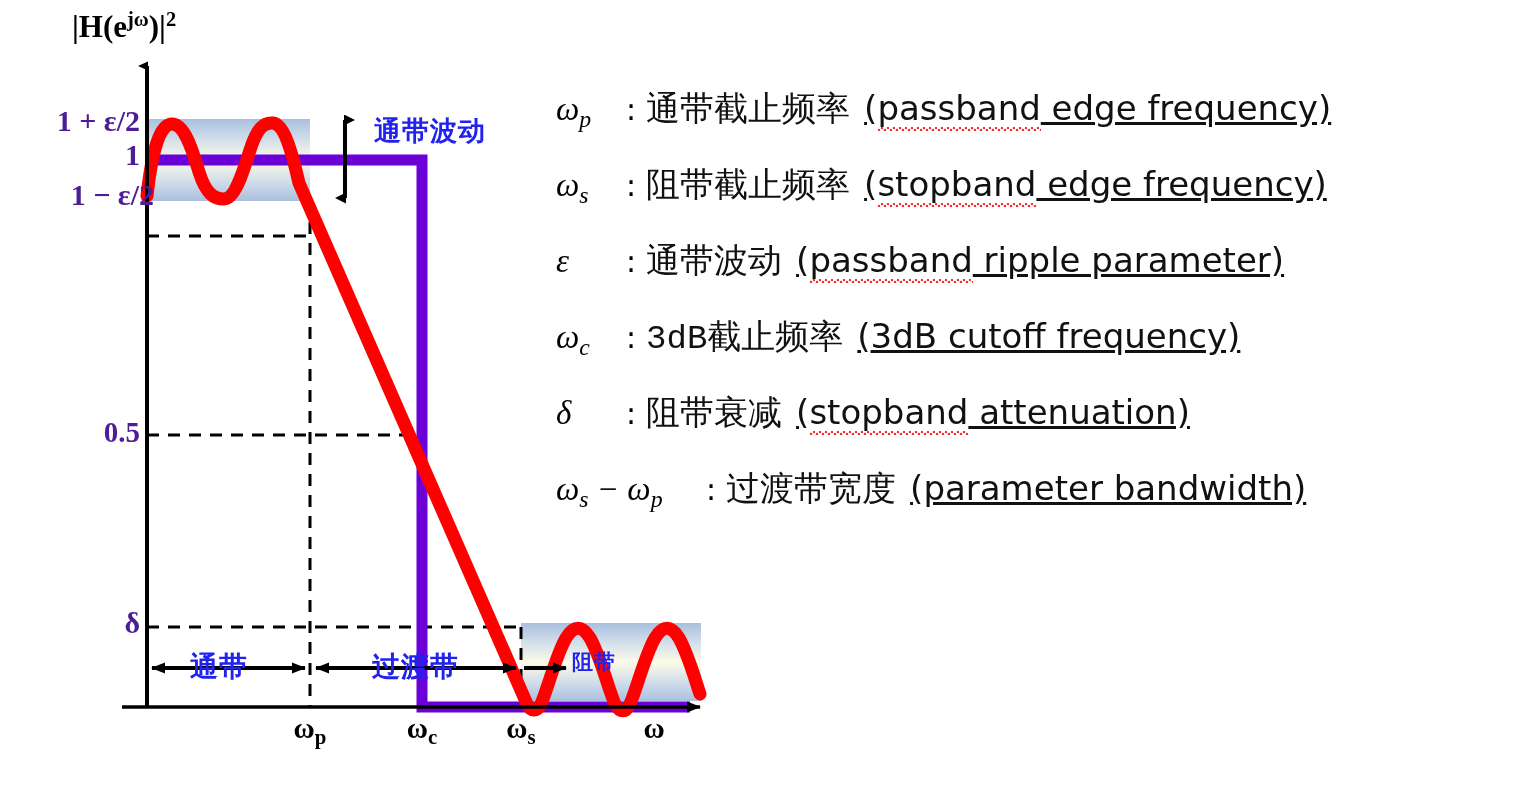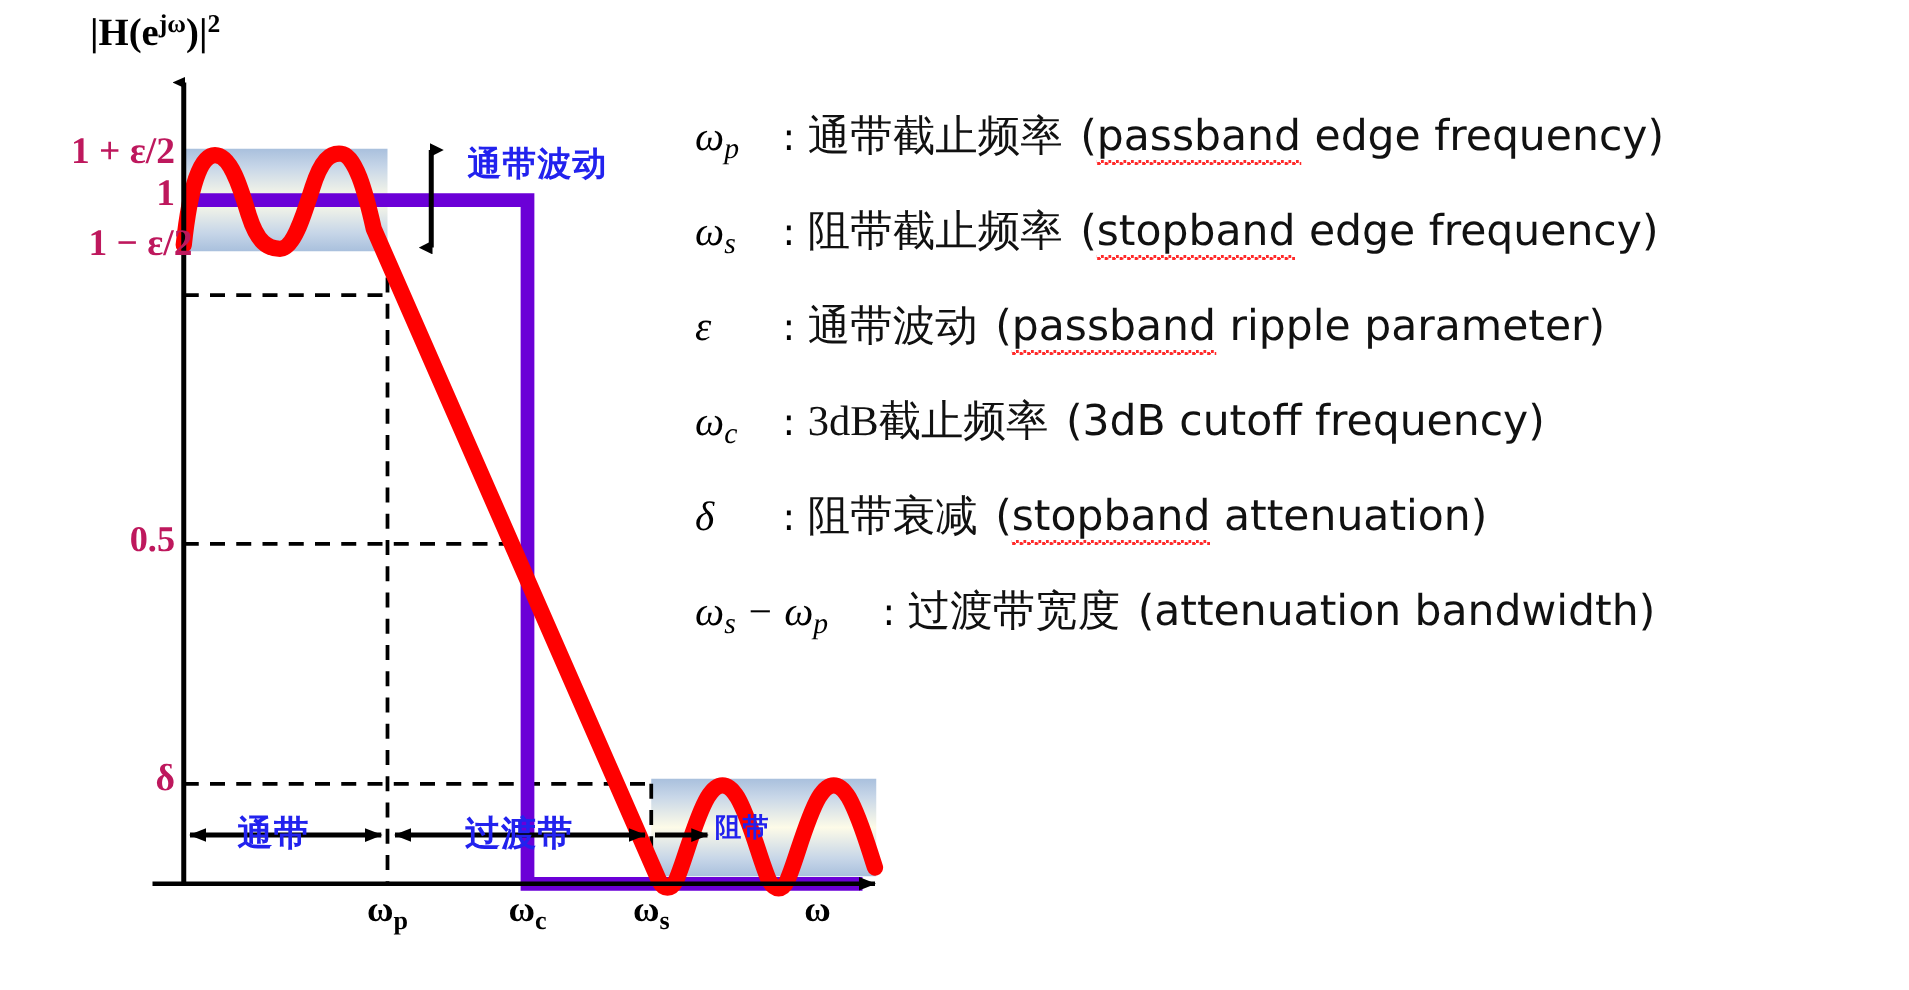--- a/index.html
+++ b/index.html
@@ -8,21 +8,21 @@
        font-family:"Liberation Sans","DejaVu Sans",sans-serif;}
   #root{position:relative;width:1527px;height:792px;}
 
   
   #plot{position:absolute;left:0;top:0;width:760px;height:659px;}
   #plotsvg{position:absolute;left:0;top:0;}
 
   
   .ylab{position:absolute;text-align:right;
         font-family:"Liberation Serif","DejaVu Serif",serif;
-        font-weight:bold;color:#be185d;white-space:nowrap;}
+        font-weight:bold;color:#4c1d95;white-space:nowrap;}
   .ytitle{position:absolute;
         font-family:"Liberation Serif","DejaVu Serif",serif;
         font-weight:bold;color:#000;white-space:nowrap;}
   .xlab{position:absolute;text-align:center;
         font-family:"Liberation Serif","DejaVu Serif",serif;
         font-weight:bold;color:#000;white-space:nowrap;}
   .sub{font-size:0.72em;vertical-align:-0.28em;}
   .sup{font-size:0.66em;vertical-align:0.52em;}
 
   
@@ -34,24 +34,24 @@
   #legend{position:absolute;left:556px;top:86px;width:965px;}
   .lrow{display:flex;align-items:baseline;height:76px;white-space:nowrap;}
   .sym{font-family:"Liberation Serif","DejaVu Serif",serif;
        font-style:italic;font-size:33px;color:#000;
        display:inline-block;}
   .symw{width:70px;}
   .symwide{width:150px;}
   .colon{font-size:30px;color:#000;margin-right:10px;
          font-family:"DejaVu Sans",sans-serif;}
   .cn{font-size:34px;color:#111;
-      font-family:Liberation Serif, serif;
+      font-family:Liberation Mono, monospace;
       letter-spacing:0px;}
   .en{font-size:34px;color:#111;margin-left:14px;
-      font-family:"DejaVu Sans","Liberation Sans",sans-serif;}
+      font-family:"DejaVu Sans","Liberation Sans",sans-serif;text-decoration:underline;}
   
   .sp{position:relative;display:inline-block;}
   .sp::after{content:"";position:absolute;left:0;right:0;bottom:-3px;height:4px;
     background-image:
       radial-gradient(circle at 2px 3px, #ff2a2a 1.4px, transparent 1.6px),
       radial-gradient(circle at 5px 1px, #ff2a2a 1.4px, transparent 1.6px);
     background-size:6px 4px;background-repeat:repeat-x;}
 </style>
 </head>
 <body>
@@ -196,17 +196,17 @@
       <span class="sym symw"><span>δ</span></span>
       <span class="colon">:</span>
       <span class="cn">阻带衰减</span>
       <span class="en"><span>(</span><span class="sp">stopband</span><span> attenuation)</span></span>
     </div>
 
     <div class="lrow">
       <span class="sym symwide"><span>ω</span><span class="sub">s</span><span> − ω</span><span class="sub">p</span></span>
       <span class="colon">:</span>
       <span class="cn">过渡带宽度</span>
-      <span class="en"><span>(</span><span>attenuation bandwidth)</span></span>
+      <span class="en"><span>(</span><span>parameter bandwidth)</span></span>
     </div>
 
   </div>
 </div>
 
 </body></html>

